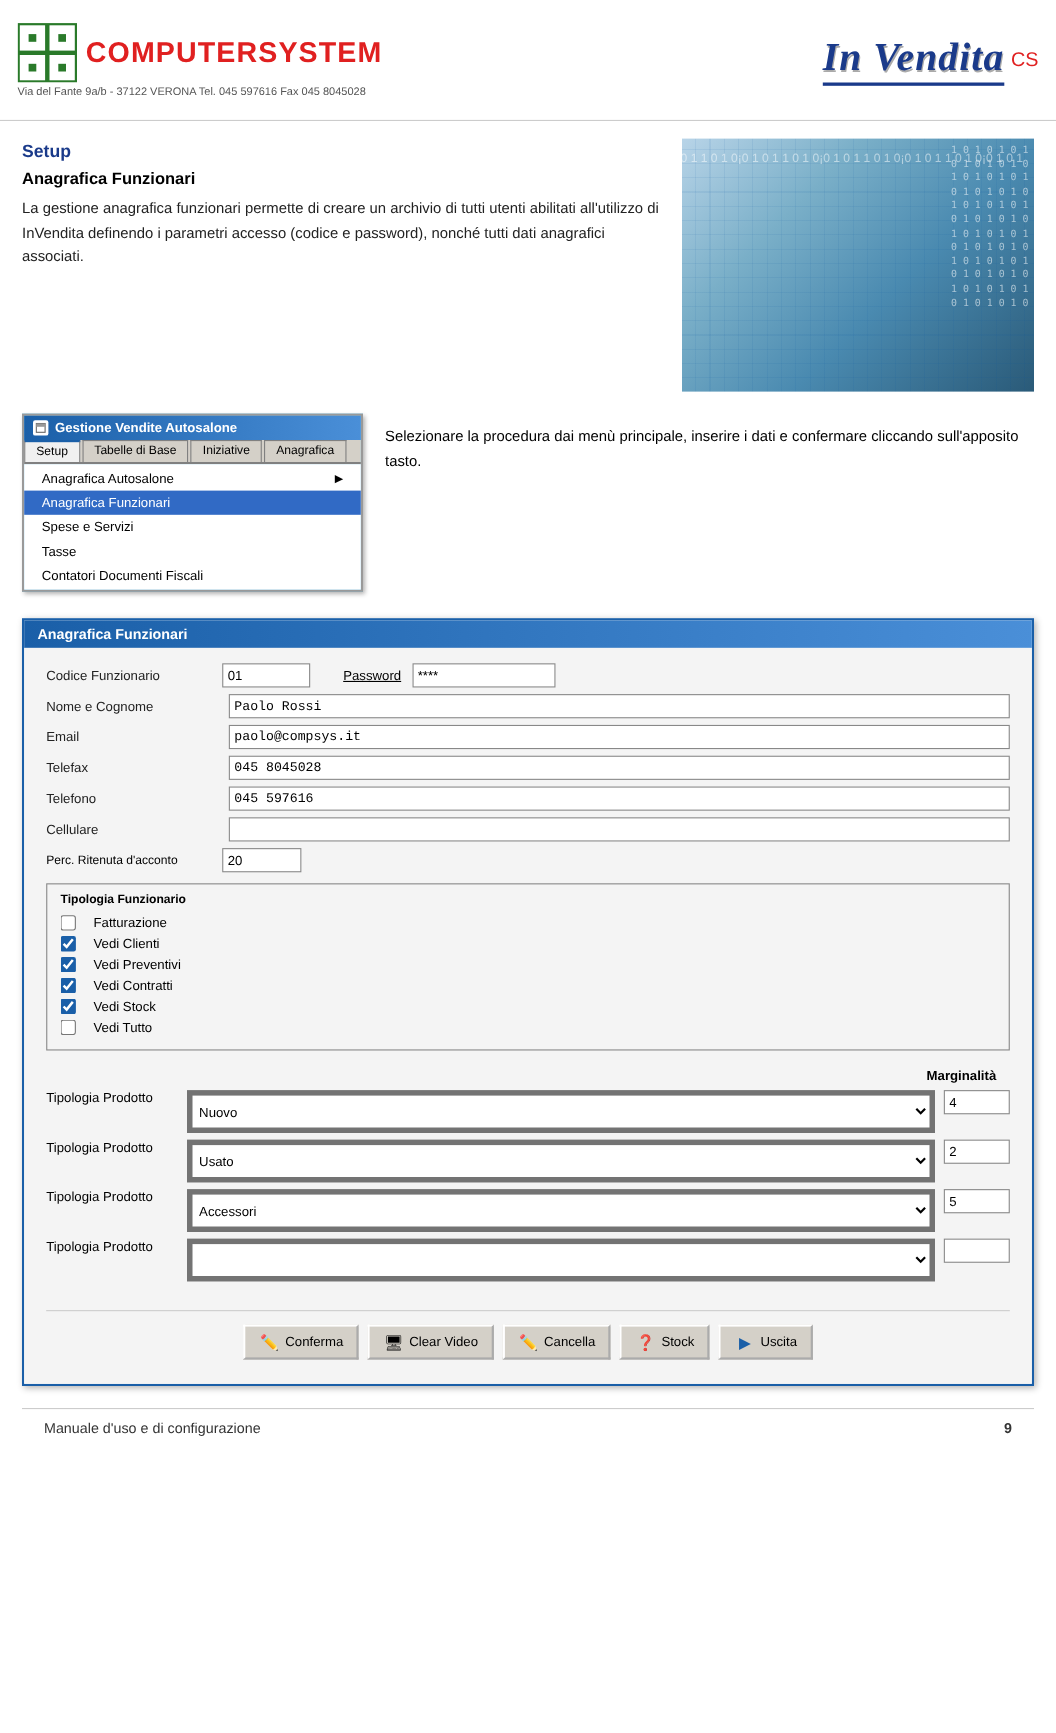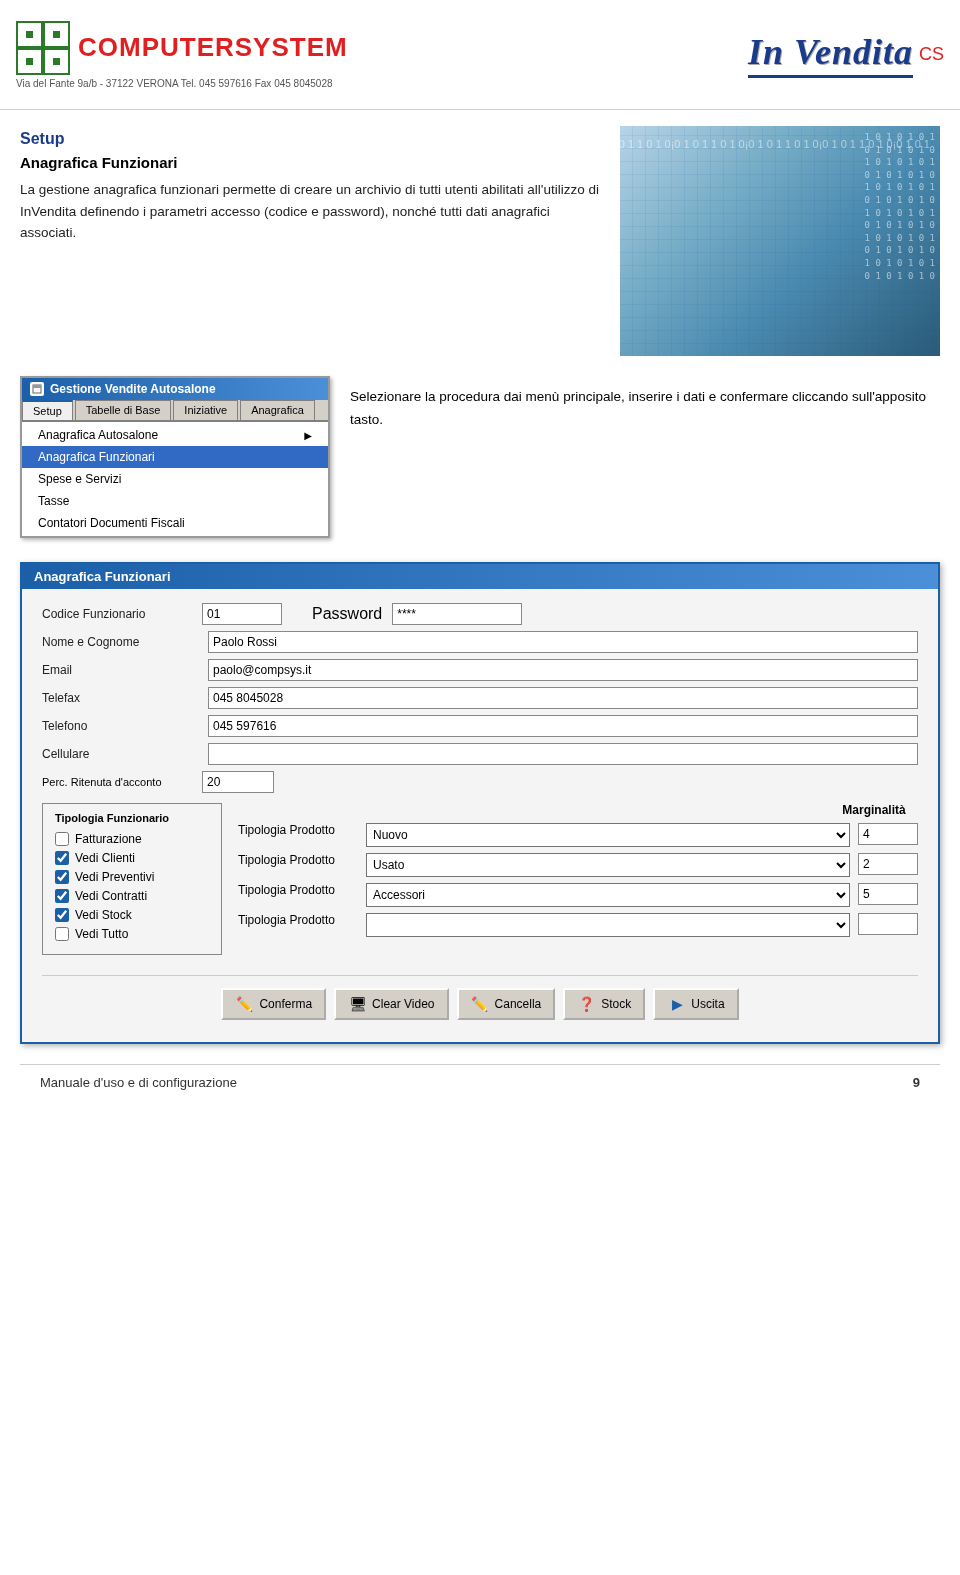--- a/index.html
+++ b/index.html
@@ -264,21 +264,21 @@
       text-align: left;
       flex-shrink: 0;
     }
     .form-input {
       flex: 1;
       height: 22px;
       border: 1px solid #888;
       background: #fff;
       padding: 0 4px;
       font-size: 12px;
-      font-family: Liberation Sans, sans-serif;
+      font-family: Liberation Mono, monospace;
     }
     .form-input-sm {
       width: 80px;
       height: 22px;
       border: 1px solid #888;
       background: #fff;
       padding: 0 4px;
       font-size: 12px;
     }
     .password-input {
@@ -316,38 +316,39 @@
       background: #fff;
       padding: 0 4px;
       font-size: 12px;
     }
 
     
     .form-lower {
       display: flex;
       gap: 16px;
       margin-top: 8px;
+      flex-direction: column;
     }
 
     
     .tipologia-box {
       border: 1px solid #888;
       padding: 8px 12px;
       background: #f4f4f4;
       min-width: 180px;
     }
     .tipologia-title {
       font-size: 11px;
       font-weight: bold;
       margin-bottom: 8px;
     }
     .checkbox-row {
       display: flex;
       align-items: center;
-      gap: 6px;
+      gap: 16px;
       margin-bottom: 5px;
       font-size: 12px;
     }
     .checkbox-input {
       width: 14px;
       height: 14px;
       accent-color: #1a5fa8;
     }
 
     
@@ -372,22 +373,22 @@
       margin-bottom: 6px;
       gap: 8px;
     }
     .tp-label {
       font-size: 12px;
       width: 120px;
       flex-shrink: 0;
     }
     .tp-select {
       flex: 1;
-      height: 24px;
-      border: 1px solid #737373;
+      height: 39px;
+      border: 5px solid #737373;
       background: #fff;
       font-size: 12px;
       padding: 0 2px;
     }
     .tp-input {
       width: 60px;
       height: 22px;
       border: 1px solid #888;
       background: #fff;
       padding: 0 4px;
@@ -549,21 +550,21 @@
     <div class="middle-text">Selezionare la procedura dai menù principale, inserire i dati e confermare cliccando sull'apposito tasto.</div>
   </div>
 
   <div class="form-window">
     <div class="form-title-bar">Anagrafica Funzionari</div>
     <div class="form-body">
 
       <div class="codice-row">
         <span class="form-label">Codice Funzionario</span>
         <input type="text" class="form-input-sm" value="01" style="">
-        <span style="margin-left:20px; font-size:16px;">Password</span>
+        <span style="margin-left:20px; font-size:12px;text-decoration:underline;">Password</span>
         <input type="text" class="password-input" value="****" style="">
       </div>
 
       <div class="form-row">
         <span class="form-label">Nome e Cognome</span>
         <input type="text" class="form-input" value="Paolo Rossi" style="">
       </div>
 
       <div class="form-row">
         <span class="form-label">Email</span>

